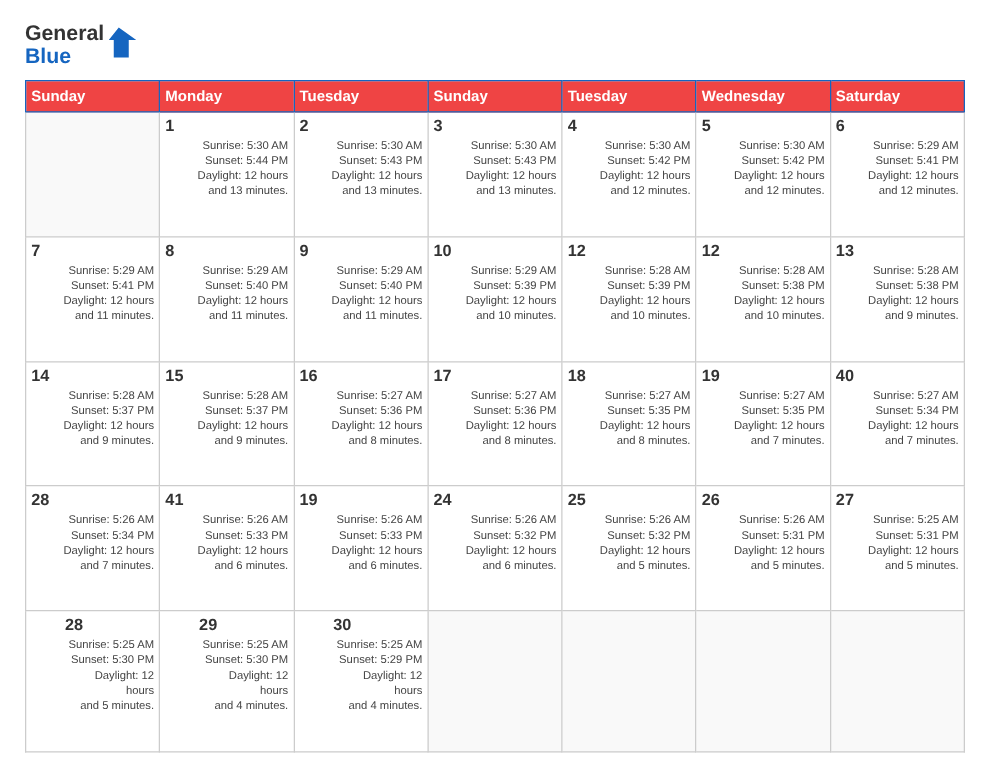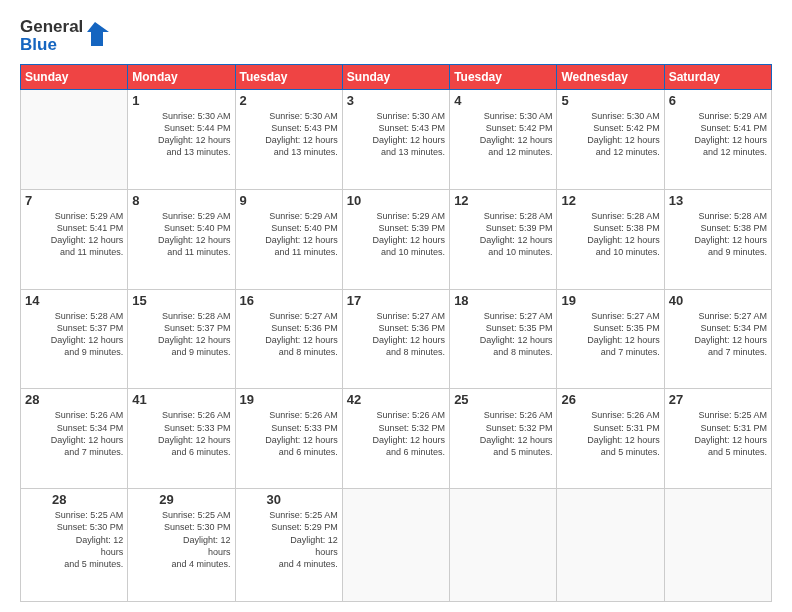--- a/index.html
+++ b/index.html
@@ -280,21 +280,21 @@
 and 6 minutes.</div>
           </td>
           <td>
             <span class="day-num">19</span>
             <div class="cell-info" style="white-space: pre-line;">Sunrise: 5:26 AM
 Sunset: 5:33 PM
 Daylight: 12 hours
 and 6 minutes.</div>
           </td>
           <td>
-            <span class="day-num">42</span>
+            <span class="day-num">24</span>
             <div class="cell-info" style="white-space: pre-line;">Sunrise: 5:26 AM
 Sunset: 5:32 PM
 Daylight: 12 hours
 and 6 minutes.</div>
           </td>
           <td>
             <span class="day-num">25</span>
             <div class="cell-info" style="white-space: pre-line;">Sunrise: 5:26 AM
 Sunset: 5:32 PM
 Daylight: 12 hours

